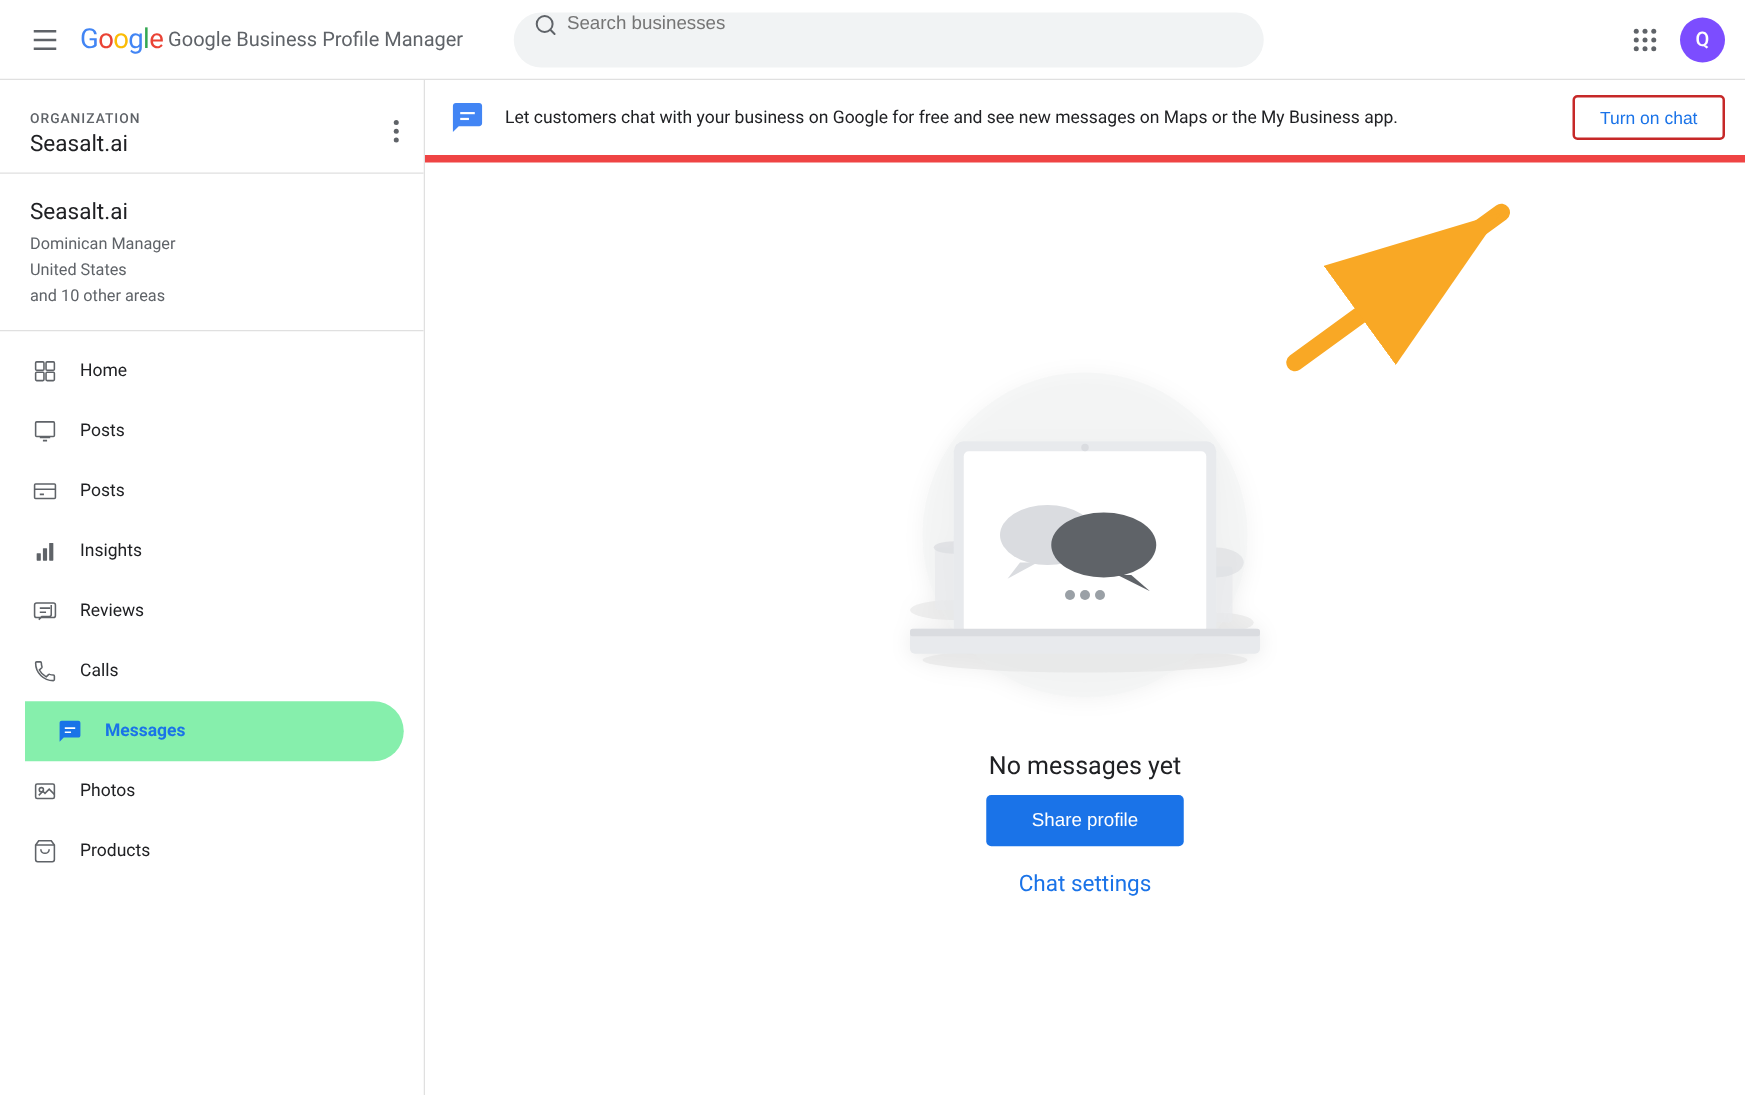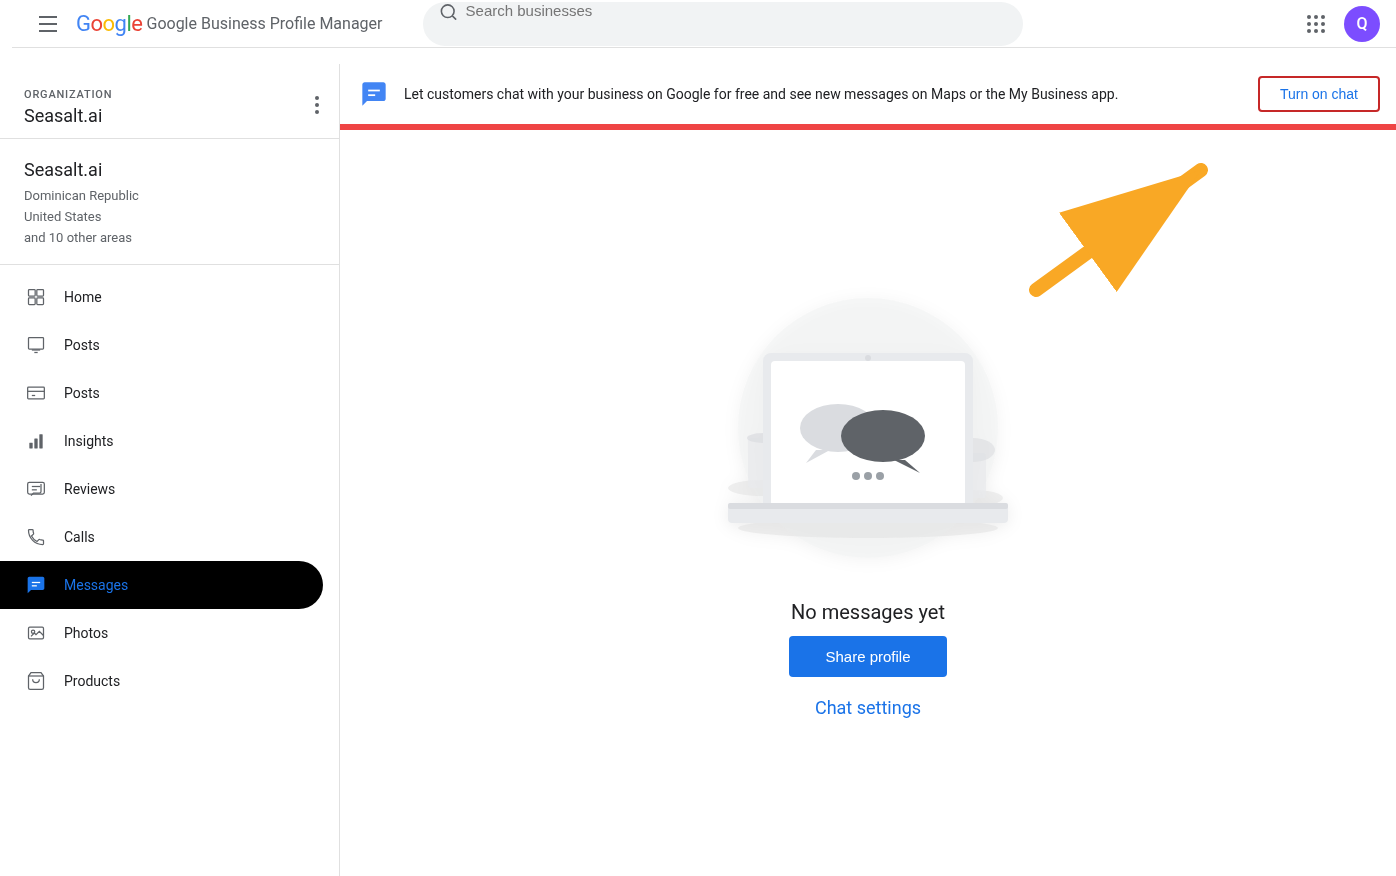--- a/index.html
+++ b/index.html
@@ -2,26 +2,26 @@
 <html><head>
   <meta charset="utf-8">
   <style>
     * { box-sizing: border-box; margin: 0; padding: 0; }
     body { font-family: 'Roboto', Arial, sans-serif; background: #fff; overflow: hidden; width: 1396px; height: 876px; }
 
     
     .top-nav {
       display: flex;
       align-items: center;
-      height: 48px;
+      height: 64px;
       padding: 11px 16px;
       border-bottom: 1px solid #e0e0e0;
       background: #fff;
       position: fixed;
-      top: 0; left: 12px; right: 0;
+      top: 0; left: 0; right: 0;
       z-index: 100;
     }
     .nav-hamburger {
       width: 40px; height: 40px;
       display: flex; align-items: center; justify-content: center;
       cursor: pointer; border-radius: 50%;
       margin-right: 8px;
     }
     .hamburger-icon { display: flex; flex-direction: column; gap: 5px; }
     .hamburger-icon span { width: 18px; height: 2px; background: #5f6368; display: block; }
@@ -127,23 +127,24 @@
       display: flex; align-items: center;
       padding: 0 16px 0 24px;
       height: 48px;
       cursor: pointer;
       border-radius: 0 24px 24px 0;
       margin-right: 16px;
       color: #202124;
       font-size: 14px;
     }
     .nav-item.active {
-      background: #000000;
+      background: #86efac;
       color: #1a73e8;
-      font-weight: 400;
+      font-weight: 700;
+      margin-left: 20px;
     }
     .nav-item-icon {
       width: 24px; height: 24px;
       display: flex; align-items: center; justify-content: center;
       margin-right: 16px;
       flex-shrink: 0;
     }
     .nav-item-label { flex: 1; }
 
     
@@ -298,21 +299,21 @@
       <div class="kebab-icon">
         <span></span>
           <span></span>
           <span></span>
       </div>
     </div>
 
     <div class="business-info">
       <div class="business-name">Seasalt.ai</div>
       <div class="business-location">
-        <span>Dominican Republic</span><br>
+        <span>Dominican Manager</span><br>
         <span>United States</span><br>
         <span>and 10 other areas</span>
       </div>
     </div>
 
     <nav class="nav-menu">
 
       <div class="nav-item">
         <div class="nav-item-icon">
           <svg width="20" height="20" viewBox="0 0 24 24" fill="none">

